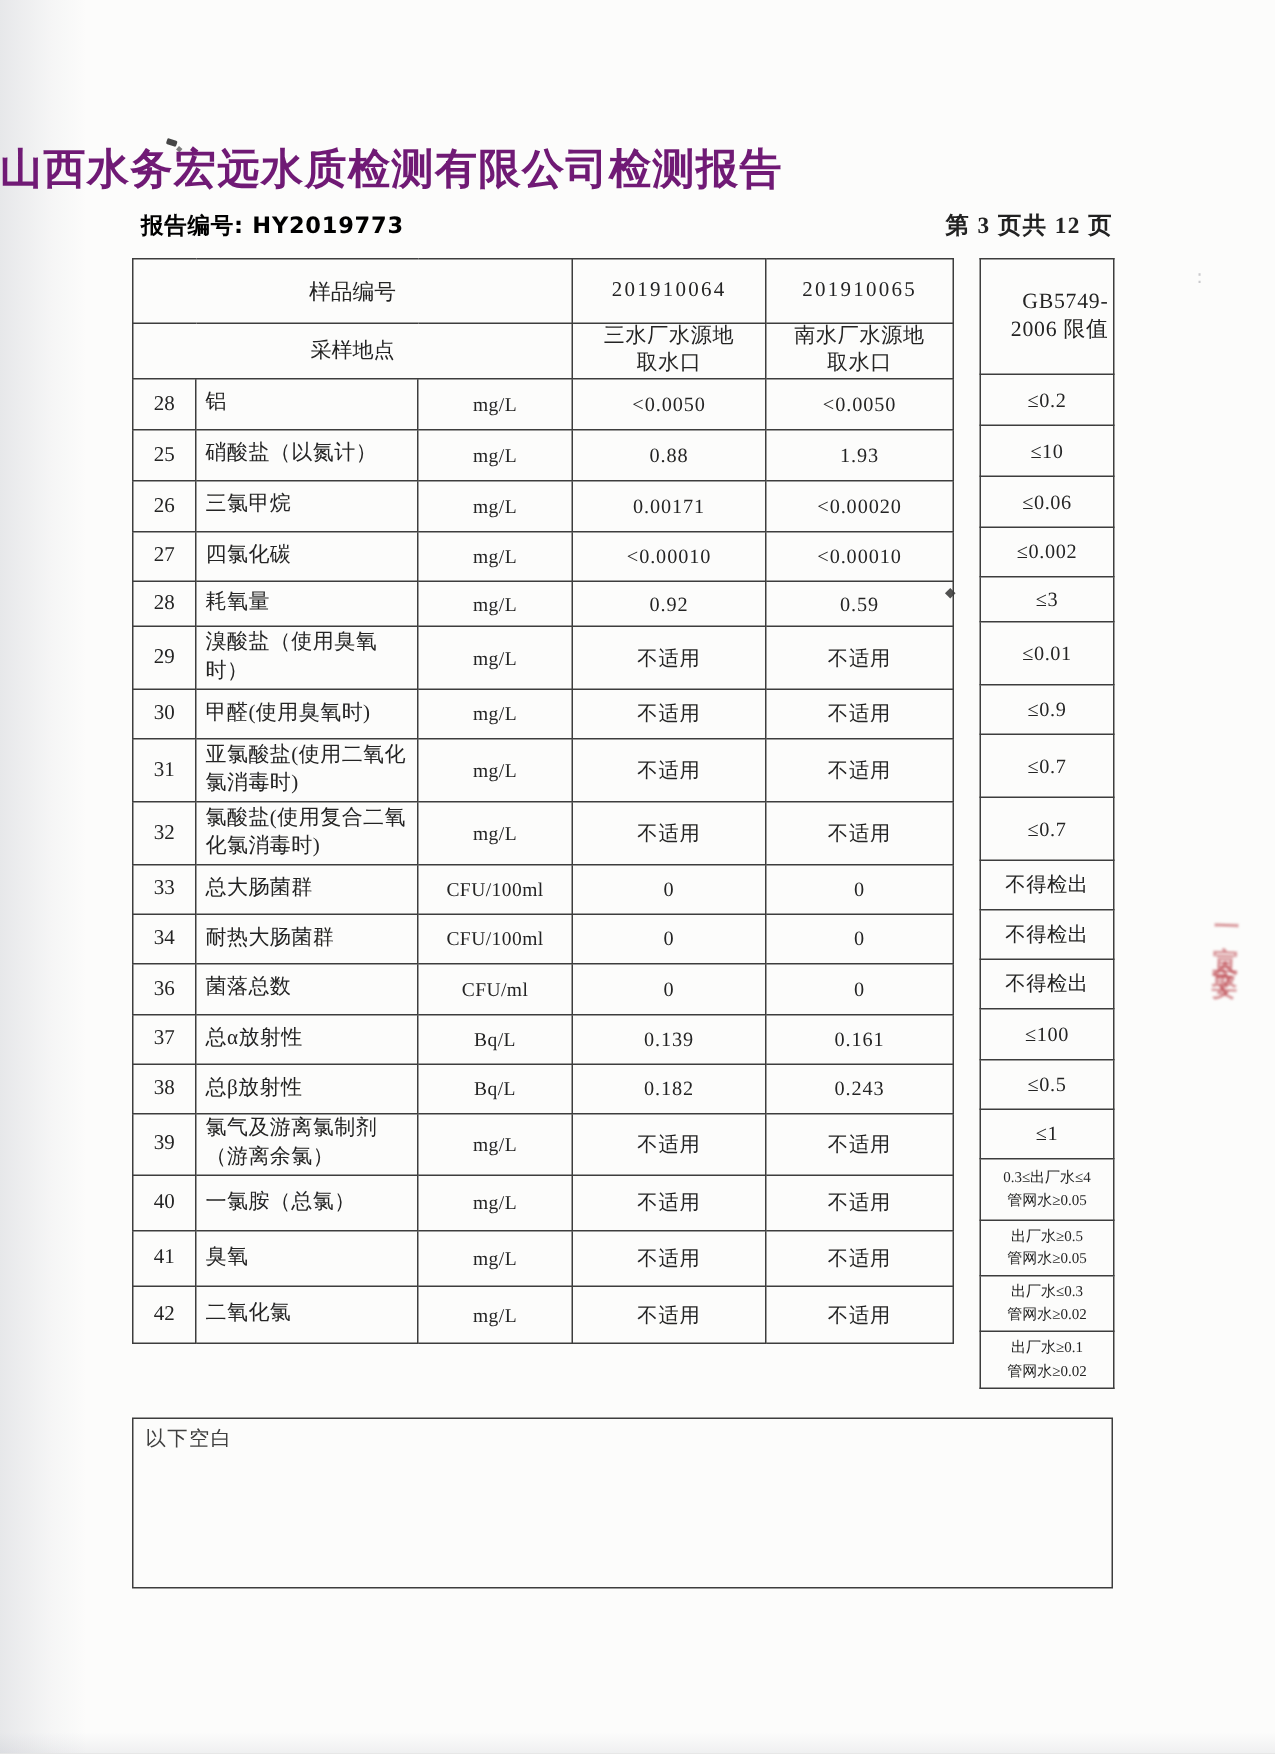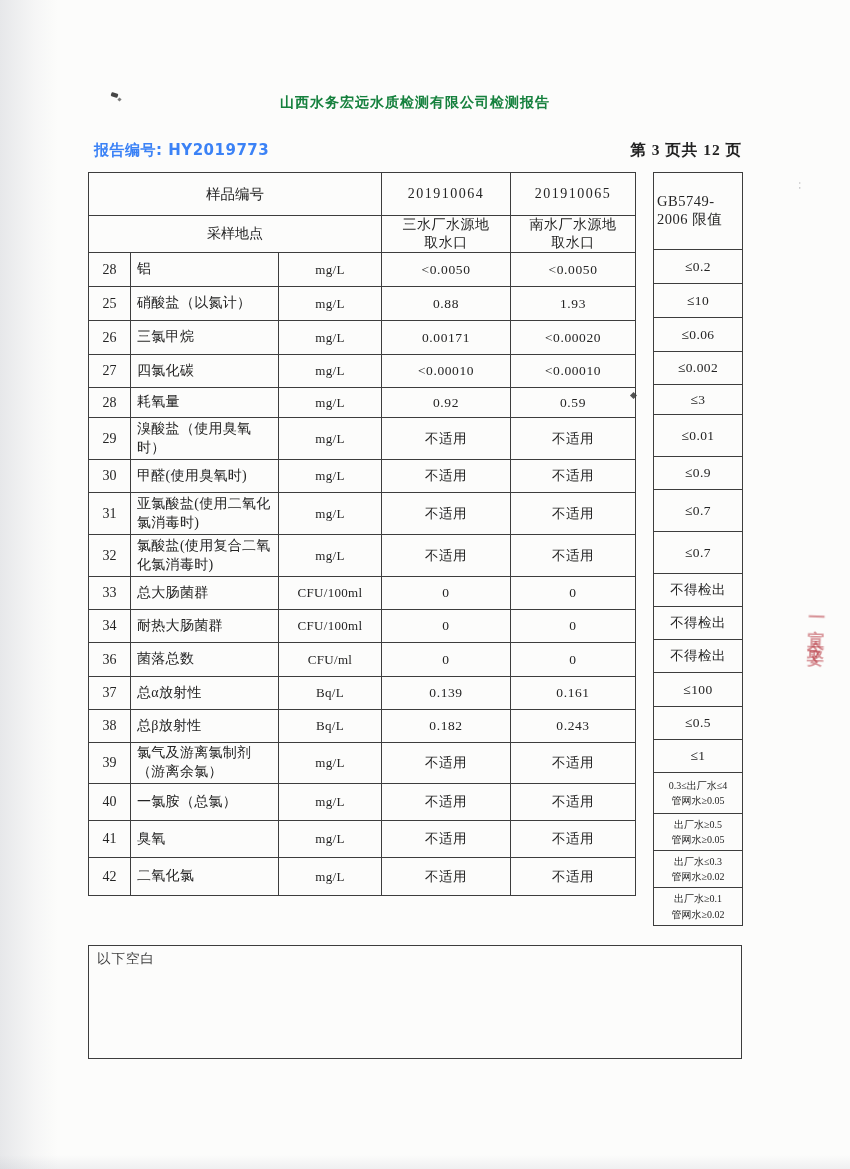--- a/index.html
+++ b/index.html
@@ -13,30 +13,30 @@
     background:linear-gradient(90deg,rgba(125,130,148,0.17),rgba(125,130,148,0.05) 60%,rgba(125,130,148,0));
     pointer-events:none;
   }
   .edge-shade2{
     position:absolute;left:0;bottom:0;width:100%;height:14px;
     background:linear-gradient(0deg,rgba(125,130,148,0.10),rgba(125,130,148,0));
     pointer-events:none;
   }
   .title{
     position:absolute;top:94px;left:0;width:830px;margin:0;
-    text-align:center;font-family:"DejaVu Sans","Liberation Sans",sans-serif;
-    font-weight:bold;font-size:14px;letter-spacing:1px;color:#15803d;
+    text-align:left;font-family:"DejaVu Sans","Liberation Sans",sans-serif;
+    font-weight:bold;font-size:28px;letter-spacing:1px;color:#701a75;
   }
   .meta{
     position:absolute;top:140px;left:94px;width:648px;
     display:flex;justify-content:space-between;align-items:baseline;
   }
   .meta .rno{
     font-family:"DejaVu Sans","Liberation Sans",sans-serif;
-    font-weight:bold;font-size:15px;letter-spacing:0.5px;color:#3b82f6;
+    font-weight:bold;font-size:15px;letter-spacing:0.5px;color:#000000;
   }
   .meta .pno{
     font-size:15.5px;font-weight:bold;letter-spacing:1px;color:#222;
   }
   table{border-collapse:collapse;table-layout:fixed;}
   .main-table{position:absolute;left:88px;top:172px;width:547px;}
   .limit-table{position:absolute;left:653px;top:172px;width:89px;}
   td{
     border:1px solid #3d3d3d;text-align:center;vertical-align:middle;
     padding:0 3px;font-size:13.5px;color:#242424;overflow:hidden;
@@ -44,21 +44,21 @@
   .h1r td{font-size:14.5px;}
   .h1r .snum{letter-spacing:1.5px;font-size:14px;}
   .h2r td{font-size:14px;}
   .loc{font-size:13px;line-height:1.3;white-space:pre-line;letter-spacing:0.5px;}
   .c-no{font-size:14px;}
   .c-item{text-align:left;padding-left:6px;font-size:14px;line-height:1.35;letter-spacing:0.3px;}
   .c-unit{font-size:13px;letter-spacing:0.3px;}
   .c-val{letter-spacing:0.6px;}
   .c-limit{letter-spacing:0.4px;}
   .c-limit.small{font-size:10px;line-height:1.55;white-space:pre-line;letter-spacing:0;padding:0 1px;}
-  .limit-head{height:100%;display:flex;flex-direction:column;justify-content:space-evenly;align-items:flex-start;}
+  .limit-head{height:100%;display:flex;flex-direction:column;justify-content:space-evenly;align-items:flex-end;}
   .limit-head div{font-size:14.5px;letter-spacing:0.5px;}
   .blank-cell{
     position:absolute;left:88px;top:945px;width:654px;height:114px;
     border:1px solid #3d3d3d;box-sizing:border-box;
   }
   .blank-cell span{display:inline-block;padding:4px 8px;font-size:13.5px;letter-spacing:1px;color:#404040;}
   .stamp{
     position:absolute;left:804px;top:608px;height:150px;
     writing-mode:vertical-rl;text-orientation:upright;
     font-size:17px;font-weight:bold;letter-spacing:9px;

